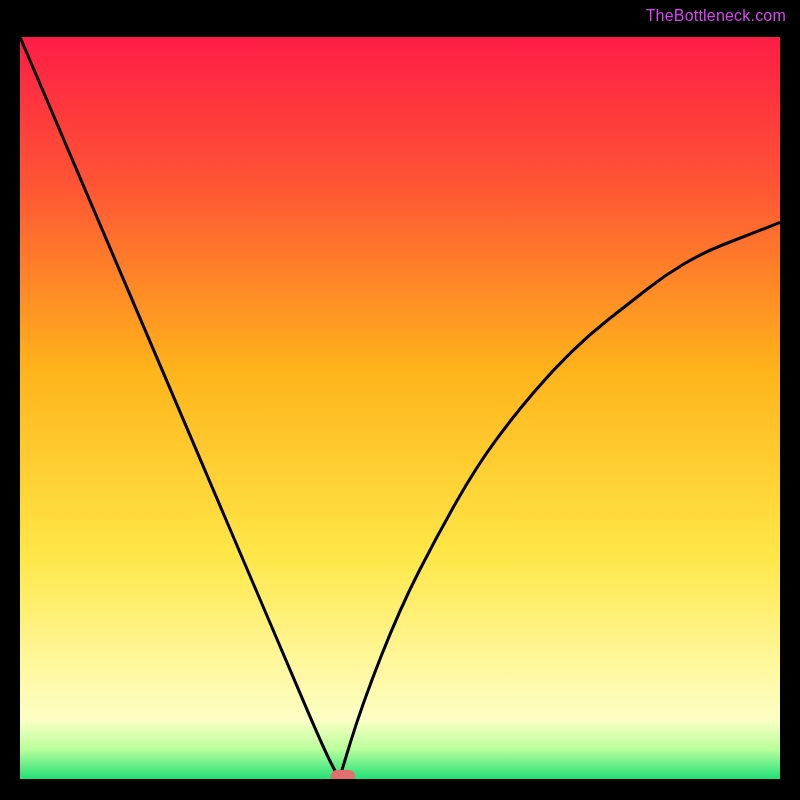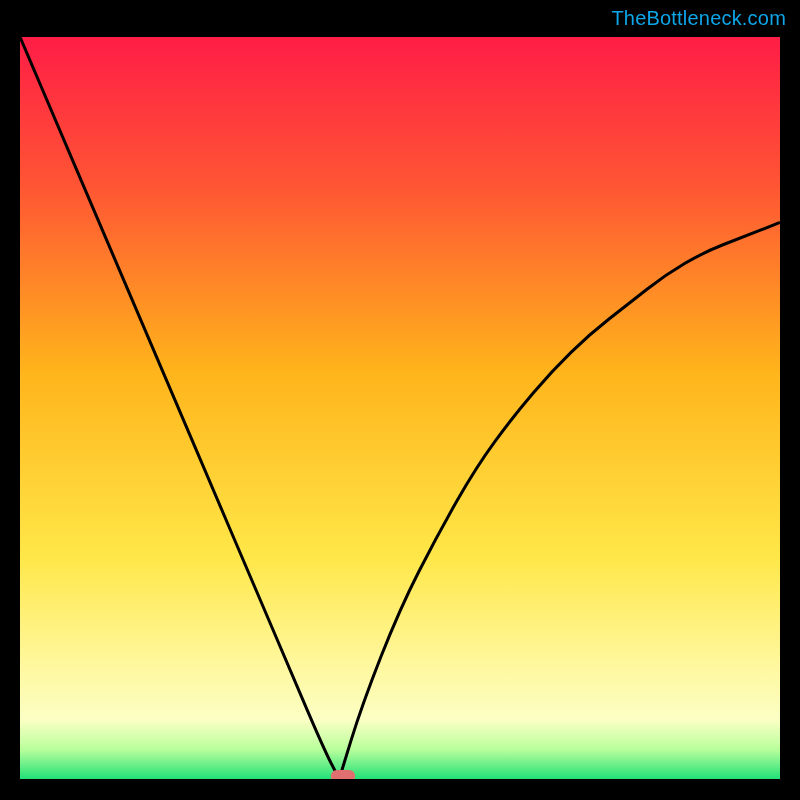--- a/index.html
+++ b/index.html
@@ -23,22 +23,22 @@
     left: 0;
     top: 0;
     width: 760px;
     height: 742px;
   }
   .watermark {
     position: absolute;
     top: 7px;
     right: 14px;
     font-family: Arial, Helvetica, sans-serif;
-    font-size: 20px;
-    color: #0ea5e9;
+    font-size: 16px;
+    color: #d946ef;
     letter-spacing: 0.2px;
   }
 </style>
 </head>
 <body>
 
 <div class="frame">
   <svg class="plot-area" viewBox="0 0 760 742" preserveAspectRatio="none">
     <defs>
       <linearGradient id="bg" x1="0" y1="0" x2="0" y2="1">

